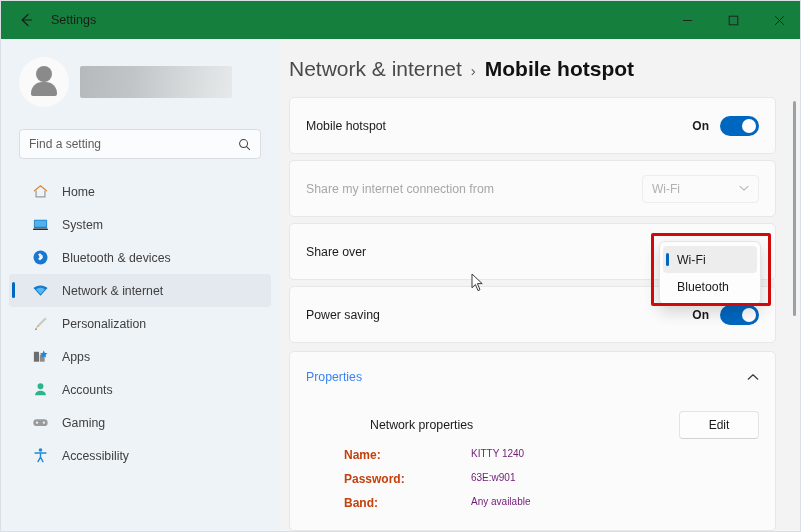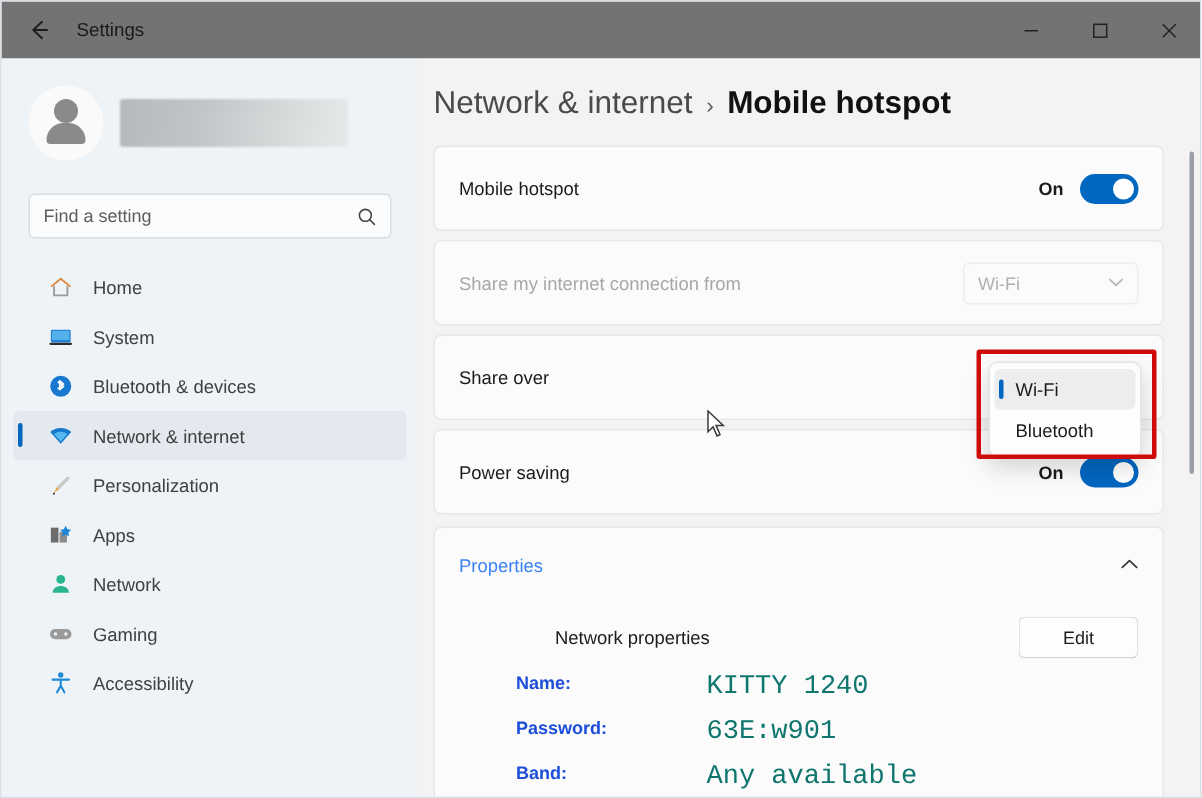--- a/index.html
+++ b/index.html
@@ -14,21 +14,21 @@
     width: 801px; height: 532px;
     background: #f3f3f3;
     border: 1px solid #d9dfe4;
     overflow: hidden;
   }
 
   
   .titlebar {
     position: absolute; top: 0; left: 0;
     width: 801px; height: 38px;
-    background: #737373;
+    background: #15803d;
     display: flex; align-items: center;
   }
   .back-btn {
     width: 30px; height: 28px;
     margin-left: 10px;
     display: flex; align-items: center; justify-content: center;
     border-radius: 4px;
     color: #1b1b1b;
   }
   .back-btn svg { display: block; }
@@ -193,22 +193,22 @@
     width: 80px; height: 28px;
     background: #fdfdfd;
     border: 1px solid #e3e3e3;
     border-bottom-color: #d2d2d2;
     border-radius: 4px;
     font-size: 12px; color: #1b1b1b;
     font-family: "Liberation Sans", sans-serif;
     cursor: default;
   }
   .kv { display: flex; margin-bottom: 10px; }
-  .kv .k { width: 127px; font-size: 12px; color: #1d4ed8; font-weight: 700; }
-  .kv .v { font-size: 18px; color: #0f766e; font-family: Liberation Mono, monospace; }
+  .kv .k { width: 127px; font-size: 12px; color: #c2410c; font-weight: 700; }
+  .kv .v { font-size: 10px; color: #701a75; }
 
   
   .flyout {
     position: absolute;
     left: 658px; top: 240px;
     width: 102px;
     background: #fdfdfd;
     border: 1px solid #e4e4e4;
     border-radius: 6px;
     box-shadow: 0 7px 16px rgba(0,0,0,0.16);
@@ -375,21 +375,21 @@
         <span class="navlabel">Apps</span>
       </div>
 
       <div class="navitem">
         <span class="navicon">
           <svg width="17" height="17" viewBox="0 0 18 18">
             <circle cx="9" cy="5.6" r="3.1" fill="#2bb58f"></circle>
             <path d="M3.3 15c0-3 2.6-4.7 5.7-4.7s5.7 1.7 5.7 4.7z" fill="#2bb58f"></path>
           </svg>
         </span>
-        <span class="navlabel">Network</span>
+        <span class="navlabel">Accounts</span>
       </div>
 
 
       <div class="navitem">
         <span class="navicon">
           <svg width="17" height="17" viewBox="0 0 18 18">
             <rect x="1.4" y="5.6" width="15.2" height="7.2" rx="3.6" fill="#9a9a9a"></rect>
             <circle cx="5.3" cy="9.2" r="1.2" fill="#f2f2f2"></circle>
             <circle cx="12.6" cy="9.2" r="1.2" fill="#f2f2f2"></circle>
           </svg>

